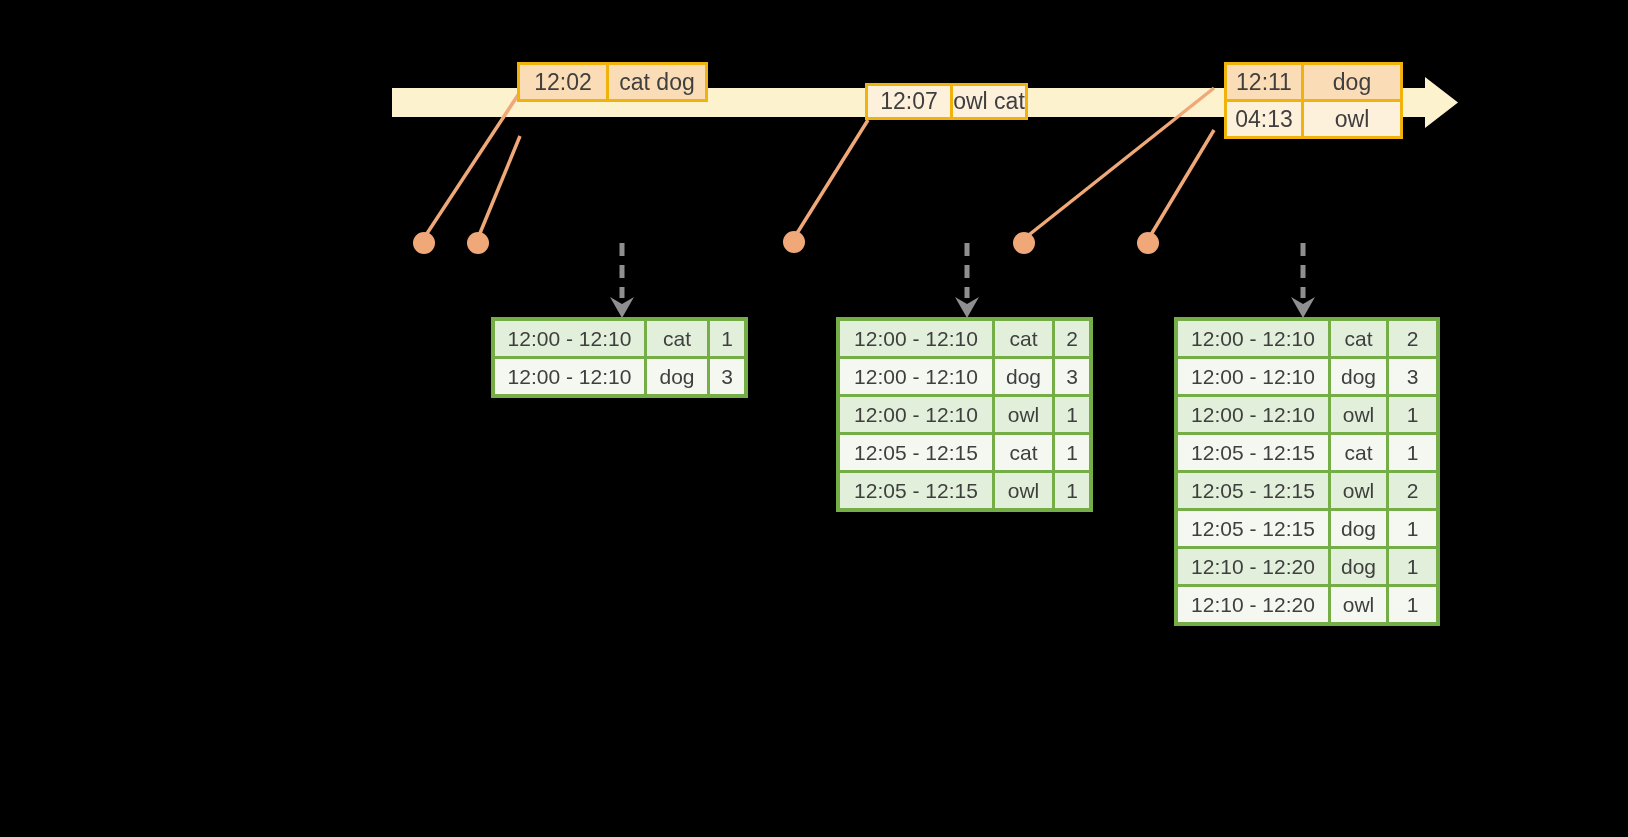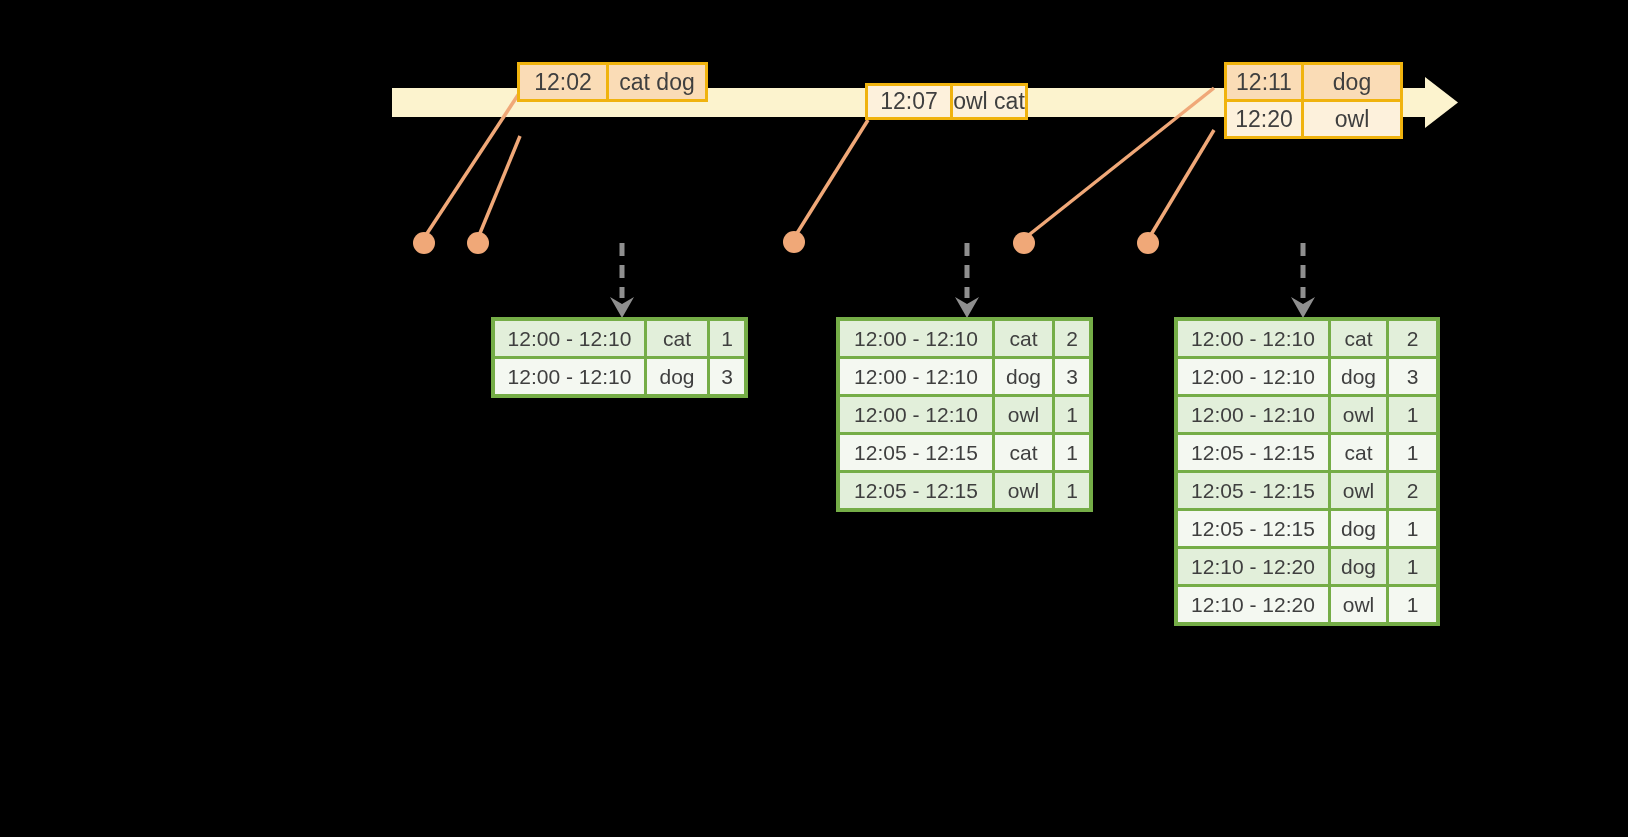--- a/index.html
+++ b/index.html
@@ -93,21 +93,21 @@
         <div class="ecell c0">12:07</div>
         <div class="ecell c1">owl cat</div>
       </div>
     </div>
   <div class="etable" id="e3">
       <div class="erow dark">
         <div class="ecell c0">12:11</div>
         <div class="ecell c1">dog</div>
       </div>
       <div class="erow light">
-        <div class="ecell c0">12:20</div>
+        <div class="ecell c0">04:13</div>
         <div class="ecell c1">owl</div>
       </div>
     </div>
 
   <div class="gtable" id="g1">
       <div class="grow odd">
         <div class="gcell c0">12:00 - 12:10</div>
         <div class="gcell c1">cat</div>
         <div class="gcell c2">1</div>
       </div>

